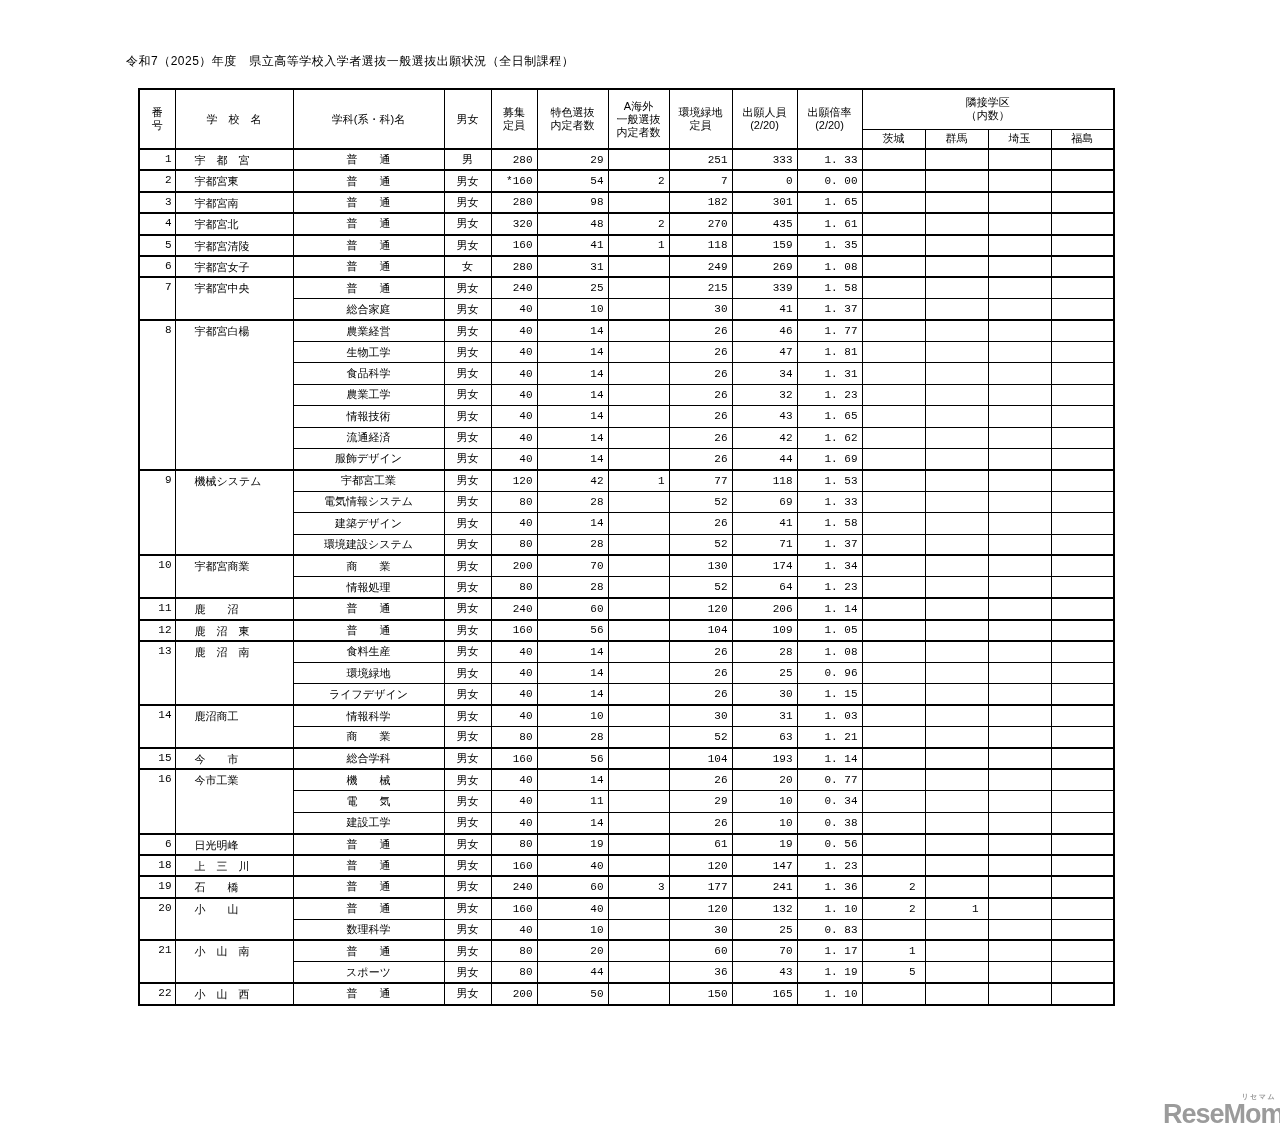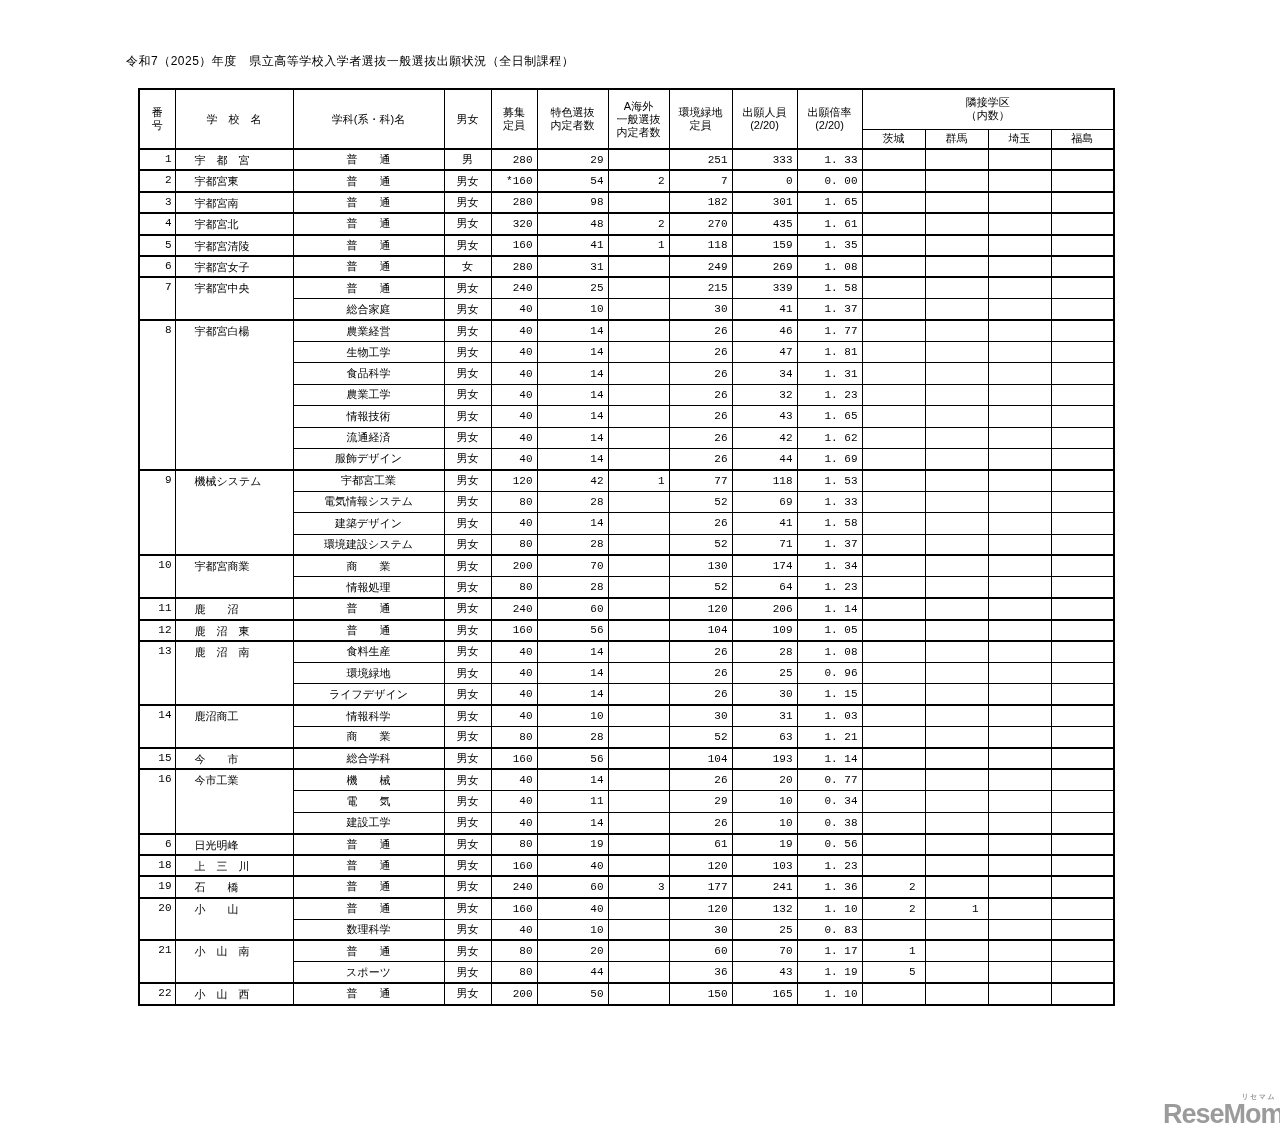--- a/index.html
+++ b/index.html
@@ -618,21 +618,21 @@
         </tr>
         <tr class="group-start">
           <td class="c-num">18</td>
           <td class="c-school">上　三　川</td>
           <td class="c-dept">普　　通</td>
           <td class="c-gender">男女</td>
           <td class="c-cap">160</td>
           <td class="c-special">40</td>
           <td class="c-overseas"></td>
           <td class="c-general">120</td>
-          <td class="c-applied">103</td>
+          <td class="c-applied">147</td>
           <td class="c-ratio">1. 23</td>
           <td class="c-pref"></td>
           <td class="c-pref"></td>
           <td class="c-pref"></td>
           <td class="c-pref"></td>
         </tr>
         <tr class="group-start">
           <td class="c-num">19</td>
           <td class="c-school">石　　橋</td>
           <td class="c-dept">普　　通</td>

